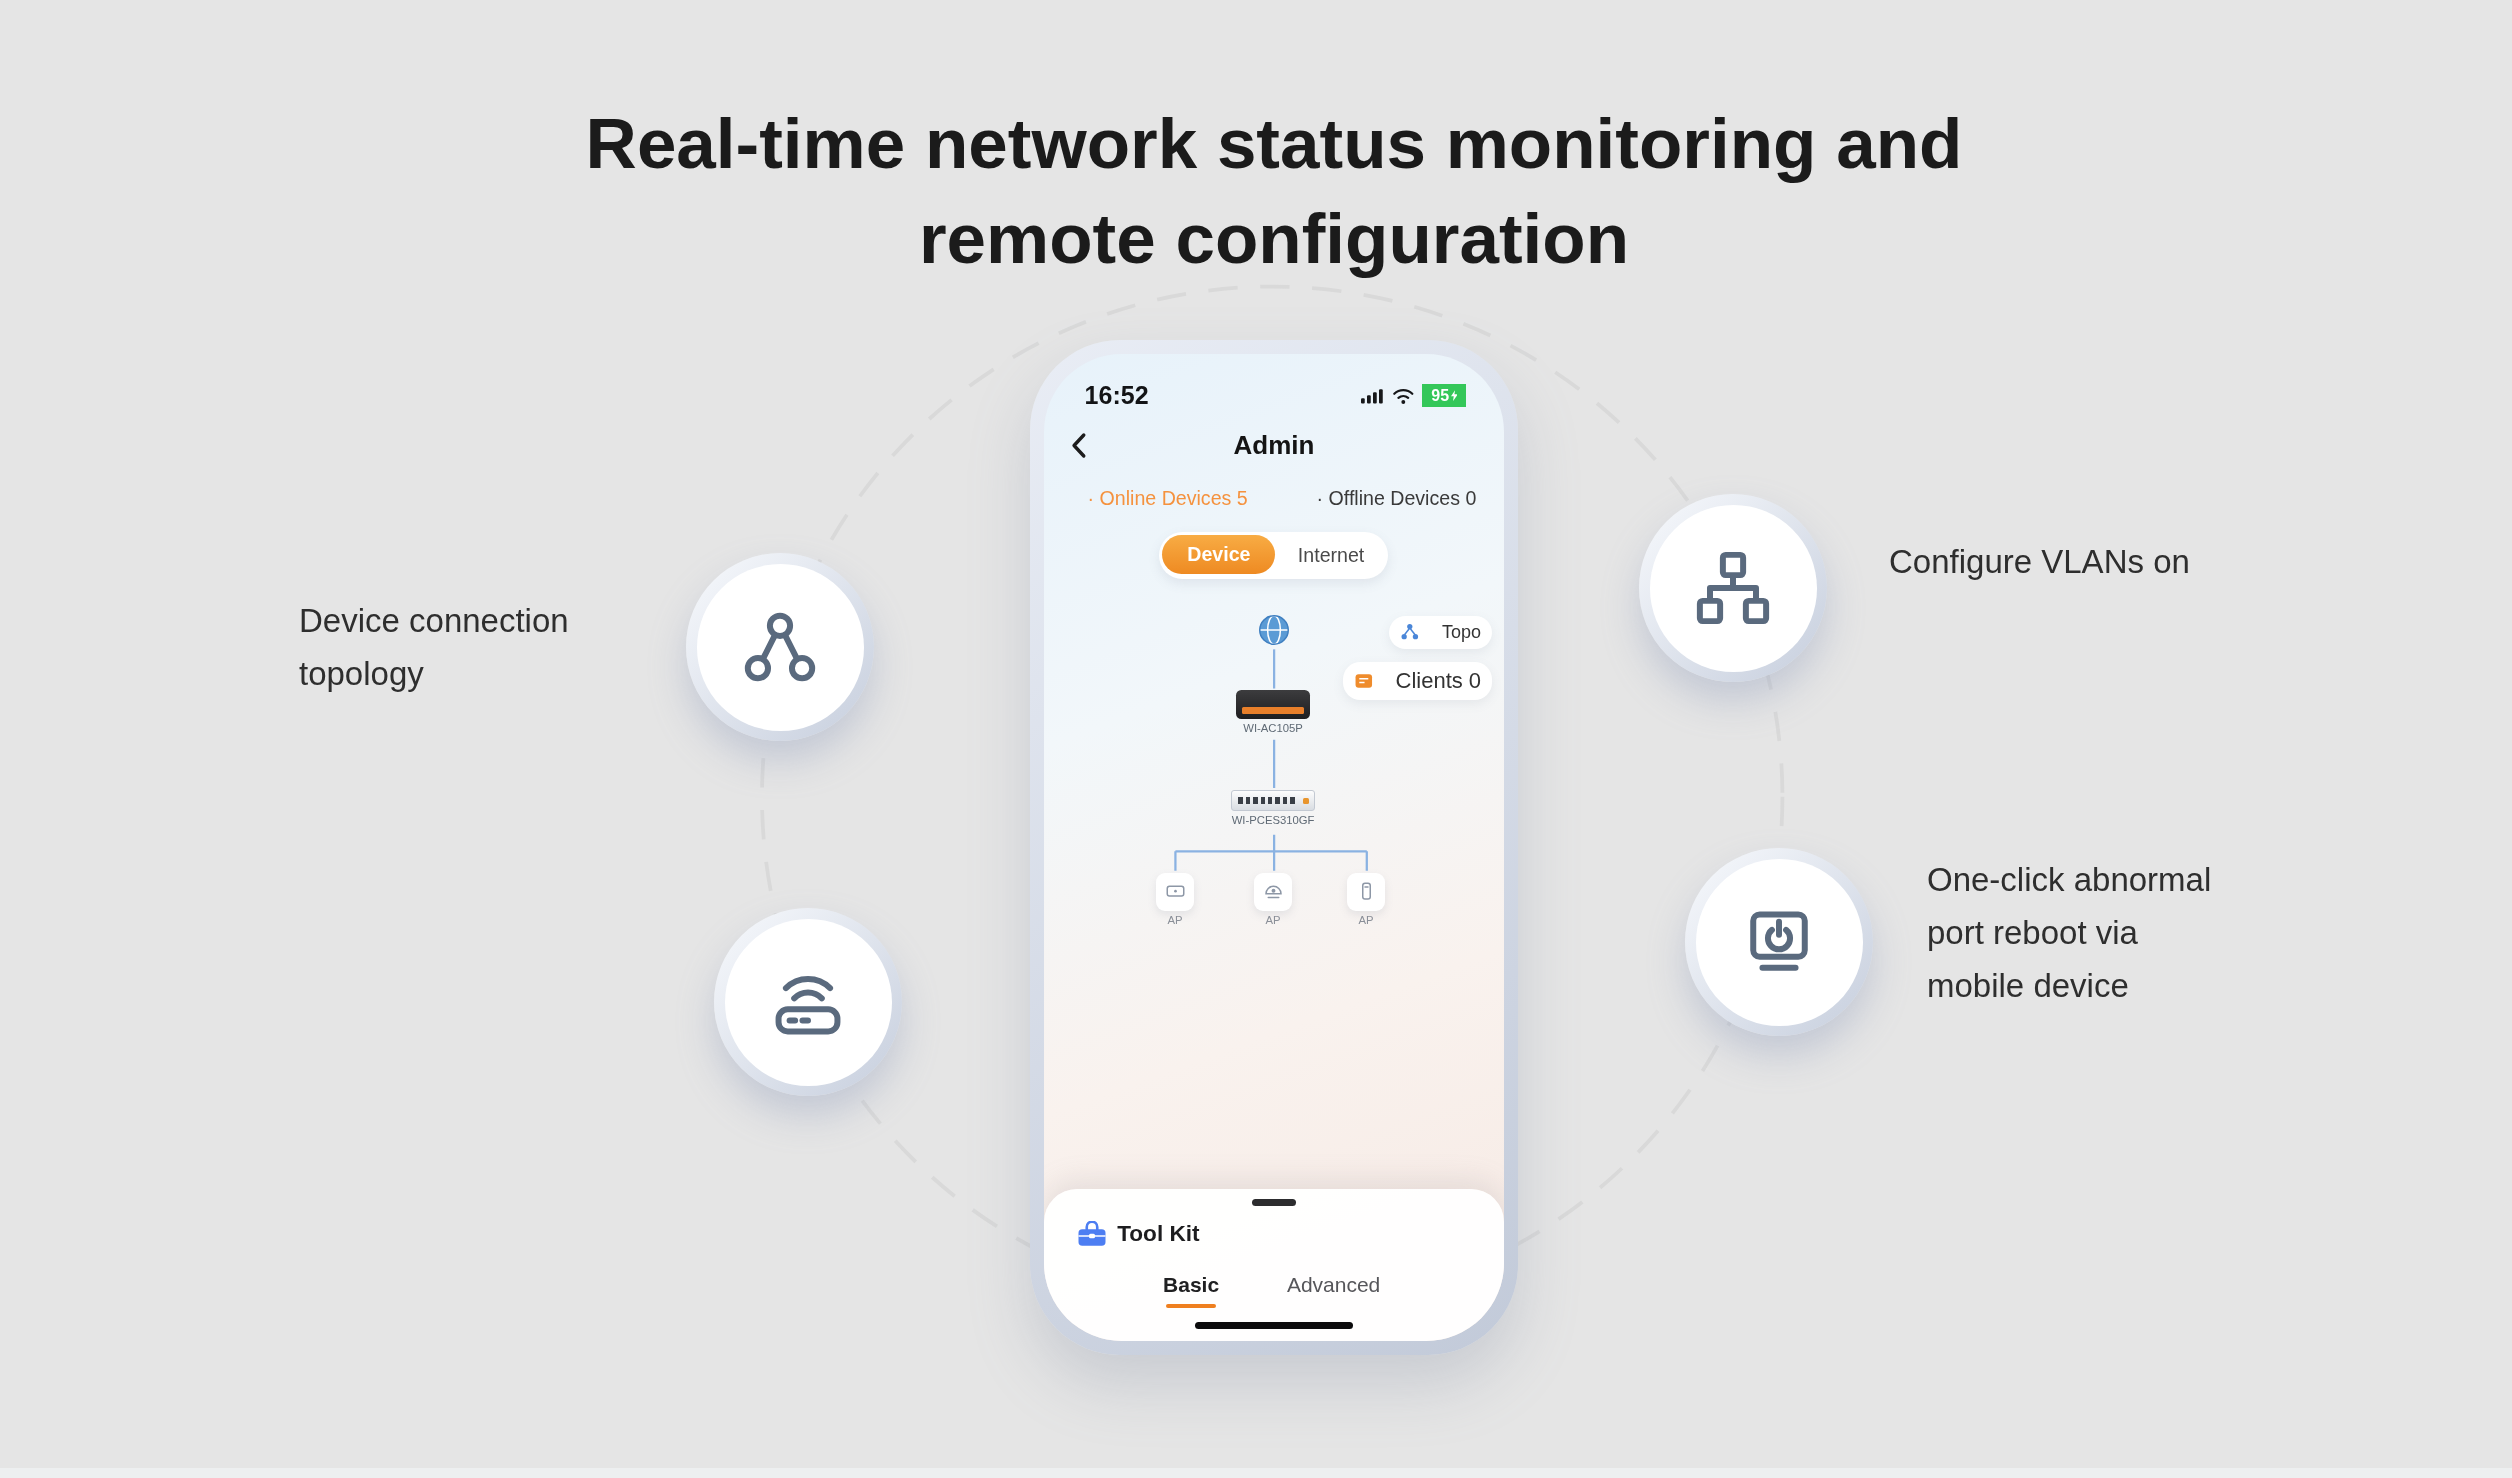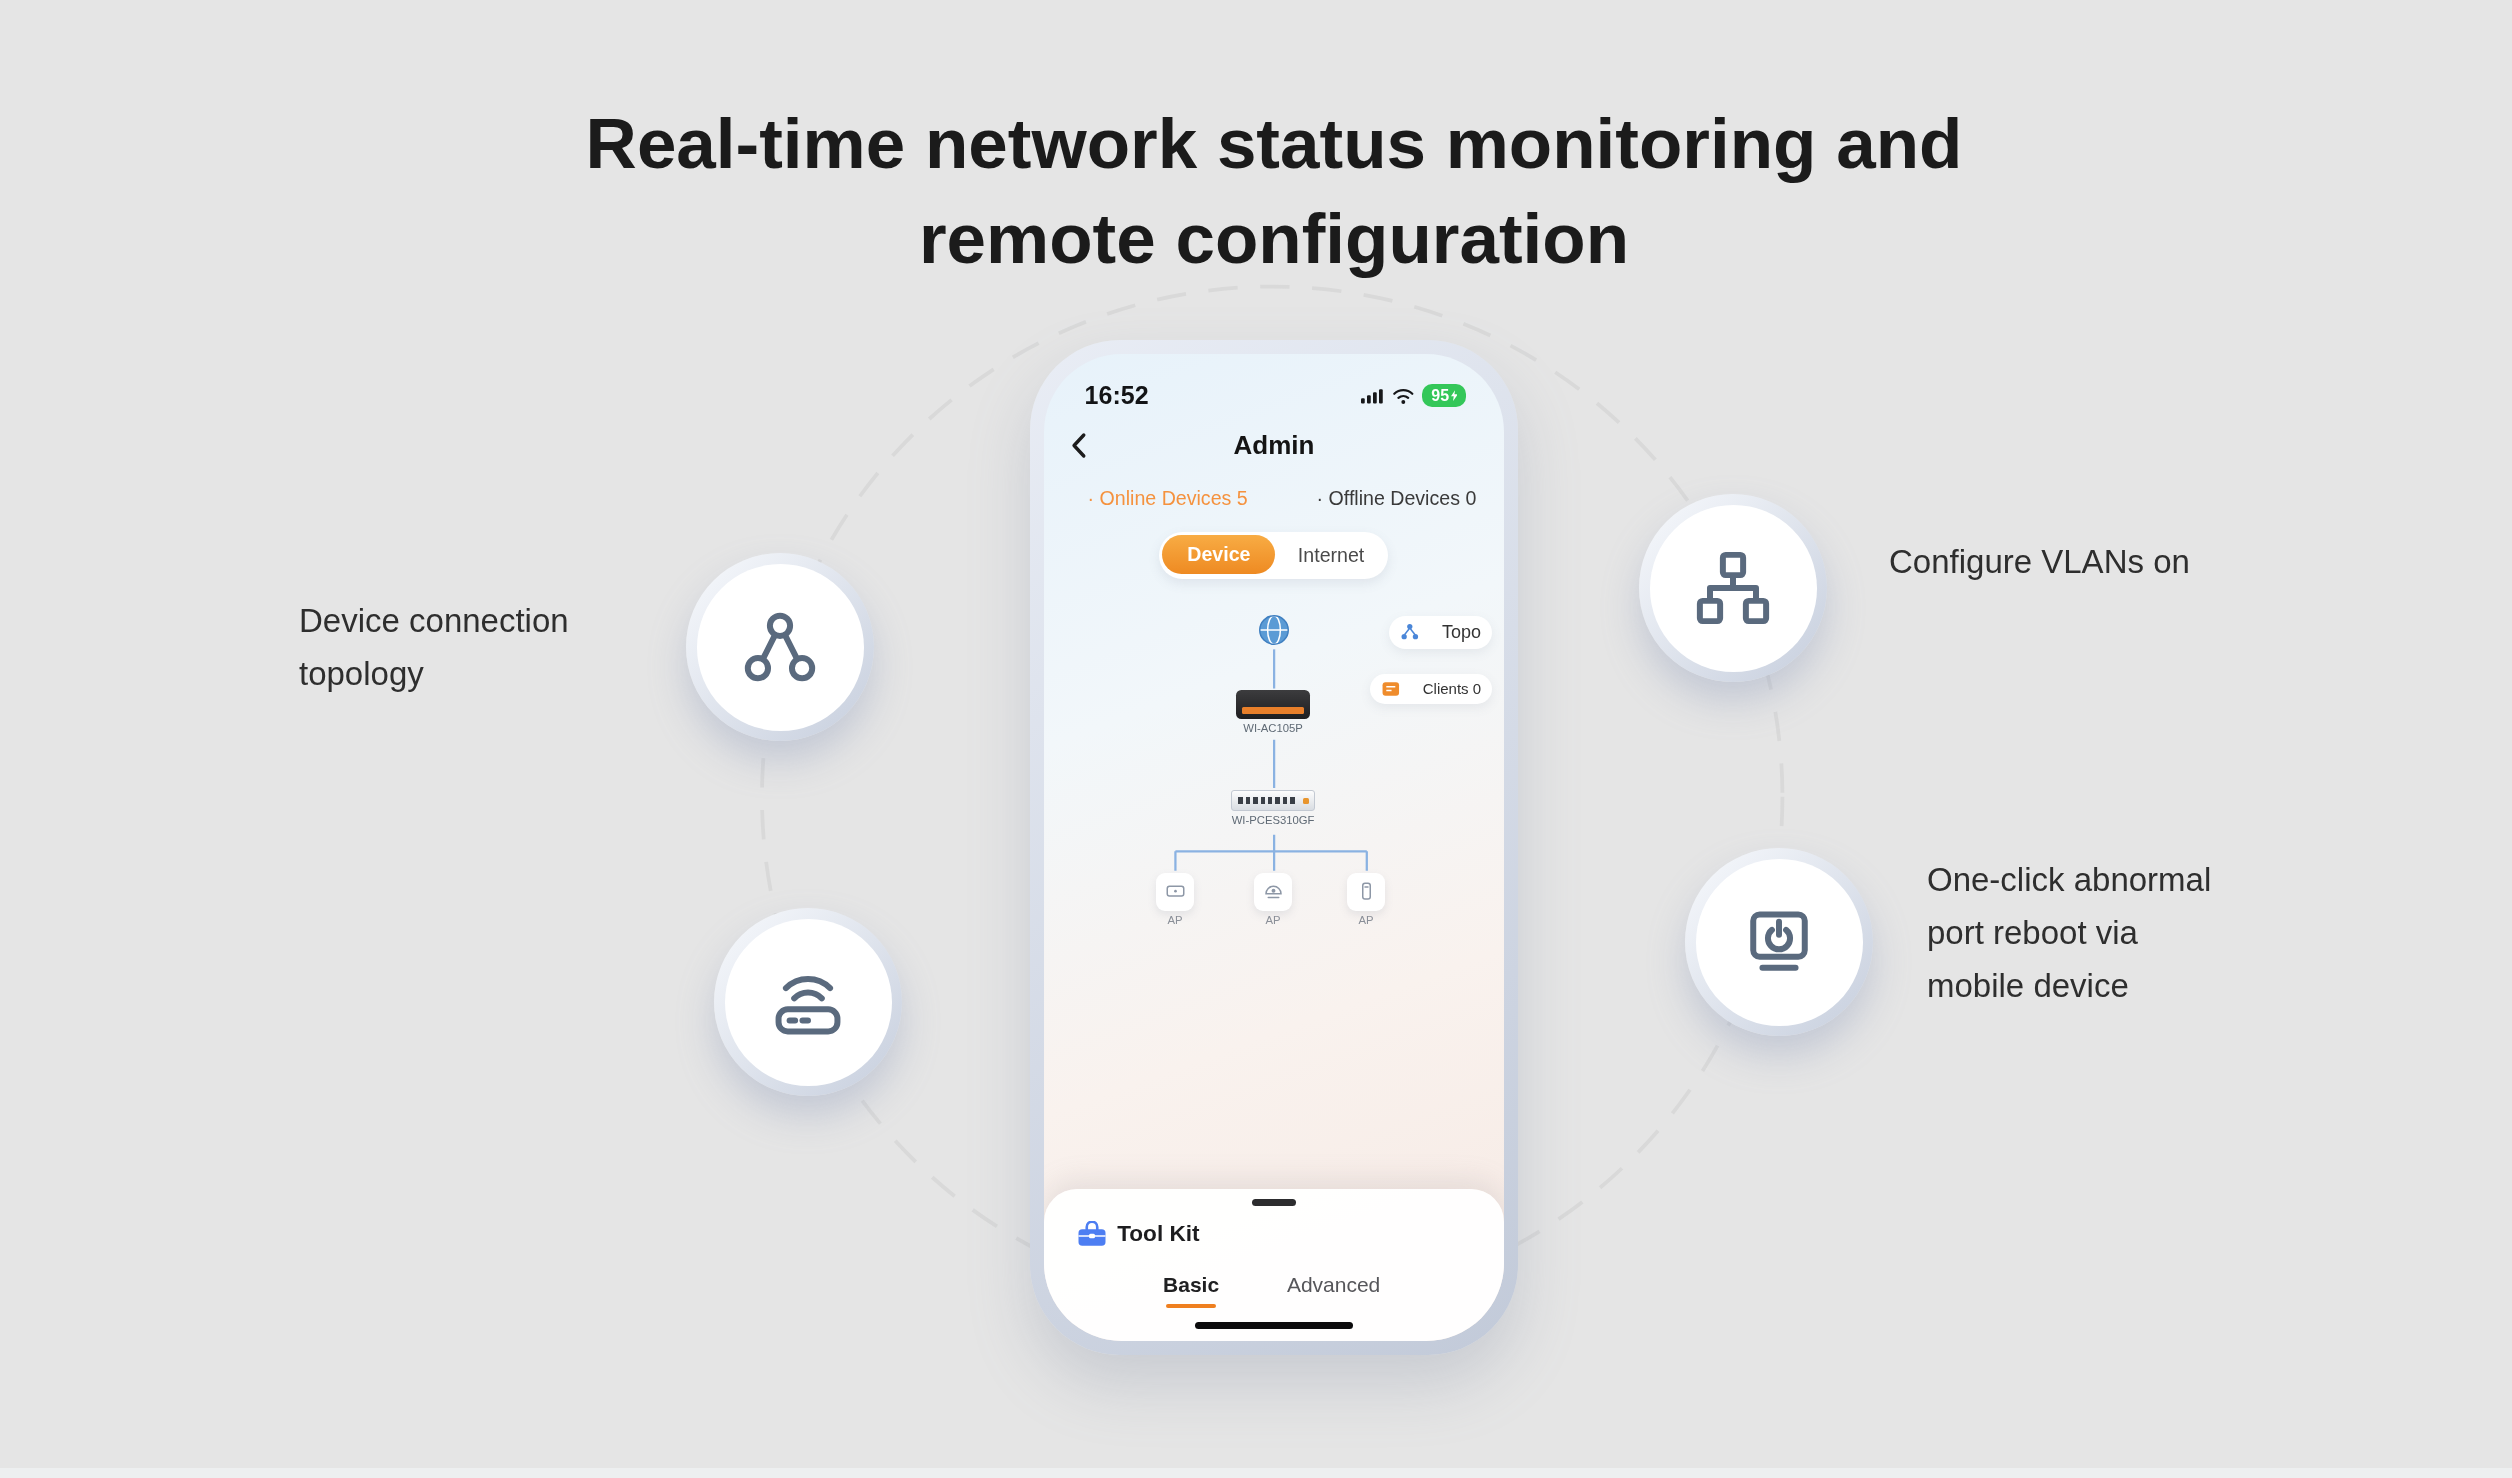--- a/index.html
+++ b/index.html
@@ -74,21 +74,21 @@
 
   .statusbar {
     position: absolute; left: 41px; right: 38px; top: 27px; height: 30px;
     display: flex; align-items: center; justify-content: space-between;
   }
   .time { font-size: 25px; font-weight: bold; color: #131416; }
   .sicons { display: flex; align-items: center; gap: 7.5px; }
   .battery {
     display: flex; align-items: center; justify-content: center; gap: 1.5px;
     min-width: 44px; height: 23.4px;
-    background: #34C759; border-radius: 10px;
+    background: #34C759; border-radius: 0;
     color: #fff; font-size: 16px; font-weight: bold;
   }
 
   .nav { position: absolute; left: 0; right: 0; top: 72px; height: 39px; }
   .back { position: absolute; left: 24px; top: 3px; cursor: pointer; }
   .navtitle { display: block; text-align: center; font-size: 26px; font-weight: bold; color: #141414; line-height: 39px; }
 
   .counts { position: absolute; left: 0; right: 0; top: 133px; height: 26px; font-size: 19.6px; }
   .online  { position: absolute; left: 44px;  color: #F5923E; }
   .offline { position: absolute; left: 273px; color: #3a3a3a; }
@@ -118,21 +118,21 @@
   .badge {
     position: absolute;
     display: flex; align-items: center; gap: 22px;
     background: #ffffff; border-radius: 17.3px;
     box-shadow: 0 3.8px 10.6px rgba(100,110,130,0.10);
     padding: 6px 11.3px;
     font-size: 18px; color: #333;
     cursor: pointer;
   }
   .topo-badge { right: 12px; top: 262px; }
-  .clients-badge { right: 12px; top: 320px; font-size: 15px; justify-content: space-between; }
+  .clients-badge { right: 12px; top: 308px; font-size: 22px; justify-content: space-between; }
 
   .node { position: absolute; width: 113px; text-align: center; cursor: pointer; }
   .node-label { margin-top: 3.8px; font-size: 11.3px; color: #5f6a75; }
   .router { left: 173px; top: 336px; }
   .router-img {
     position: relative; width: 74px; height: 29px; margin: 0 auto;
     background: linear-gradient(180deg, #3c3c3e 0%, #1e1e20 100%);
     border-radius: 5.3px;
   }
   .router-img::after {

